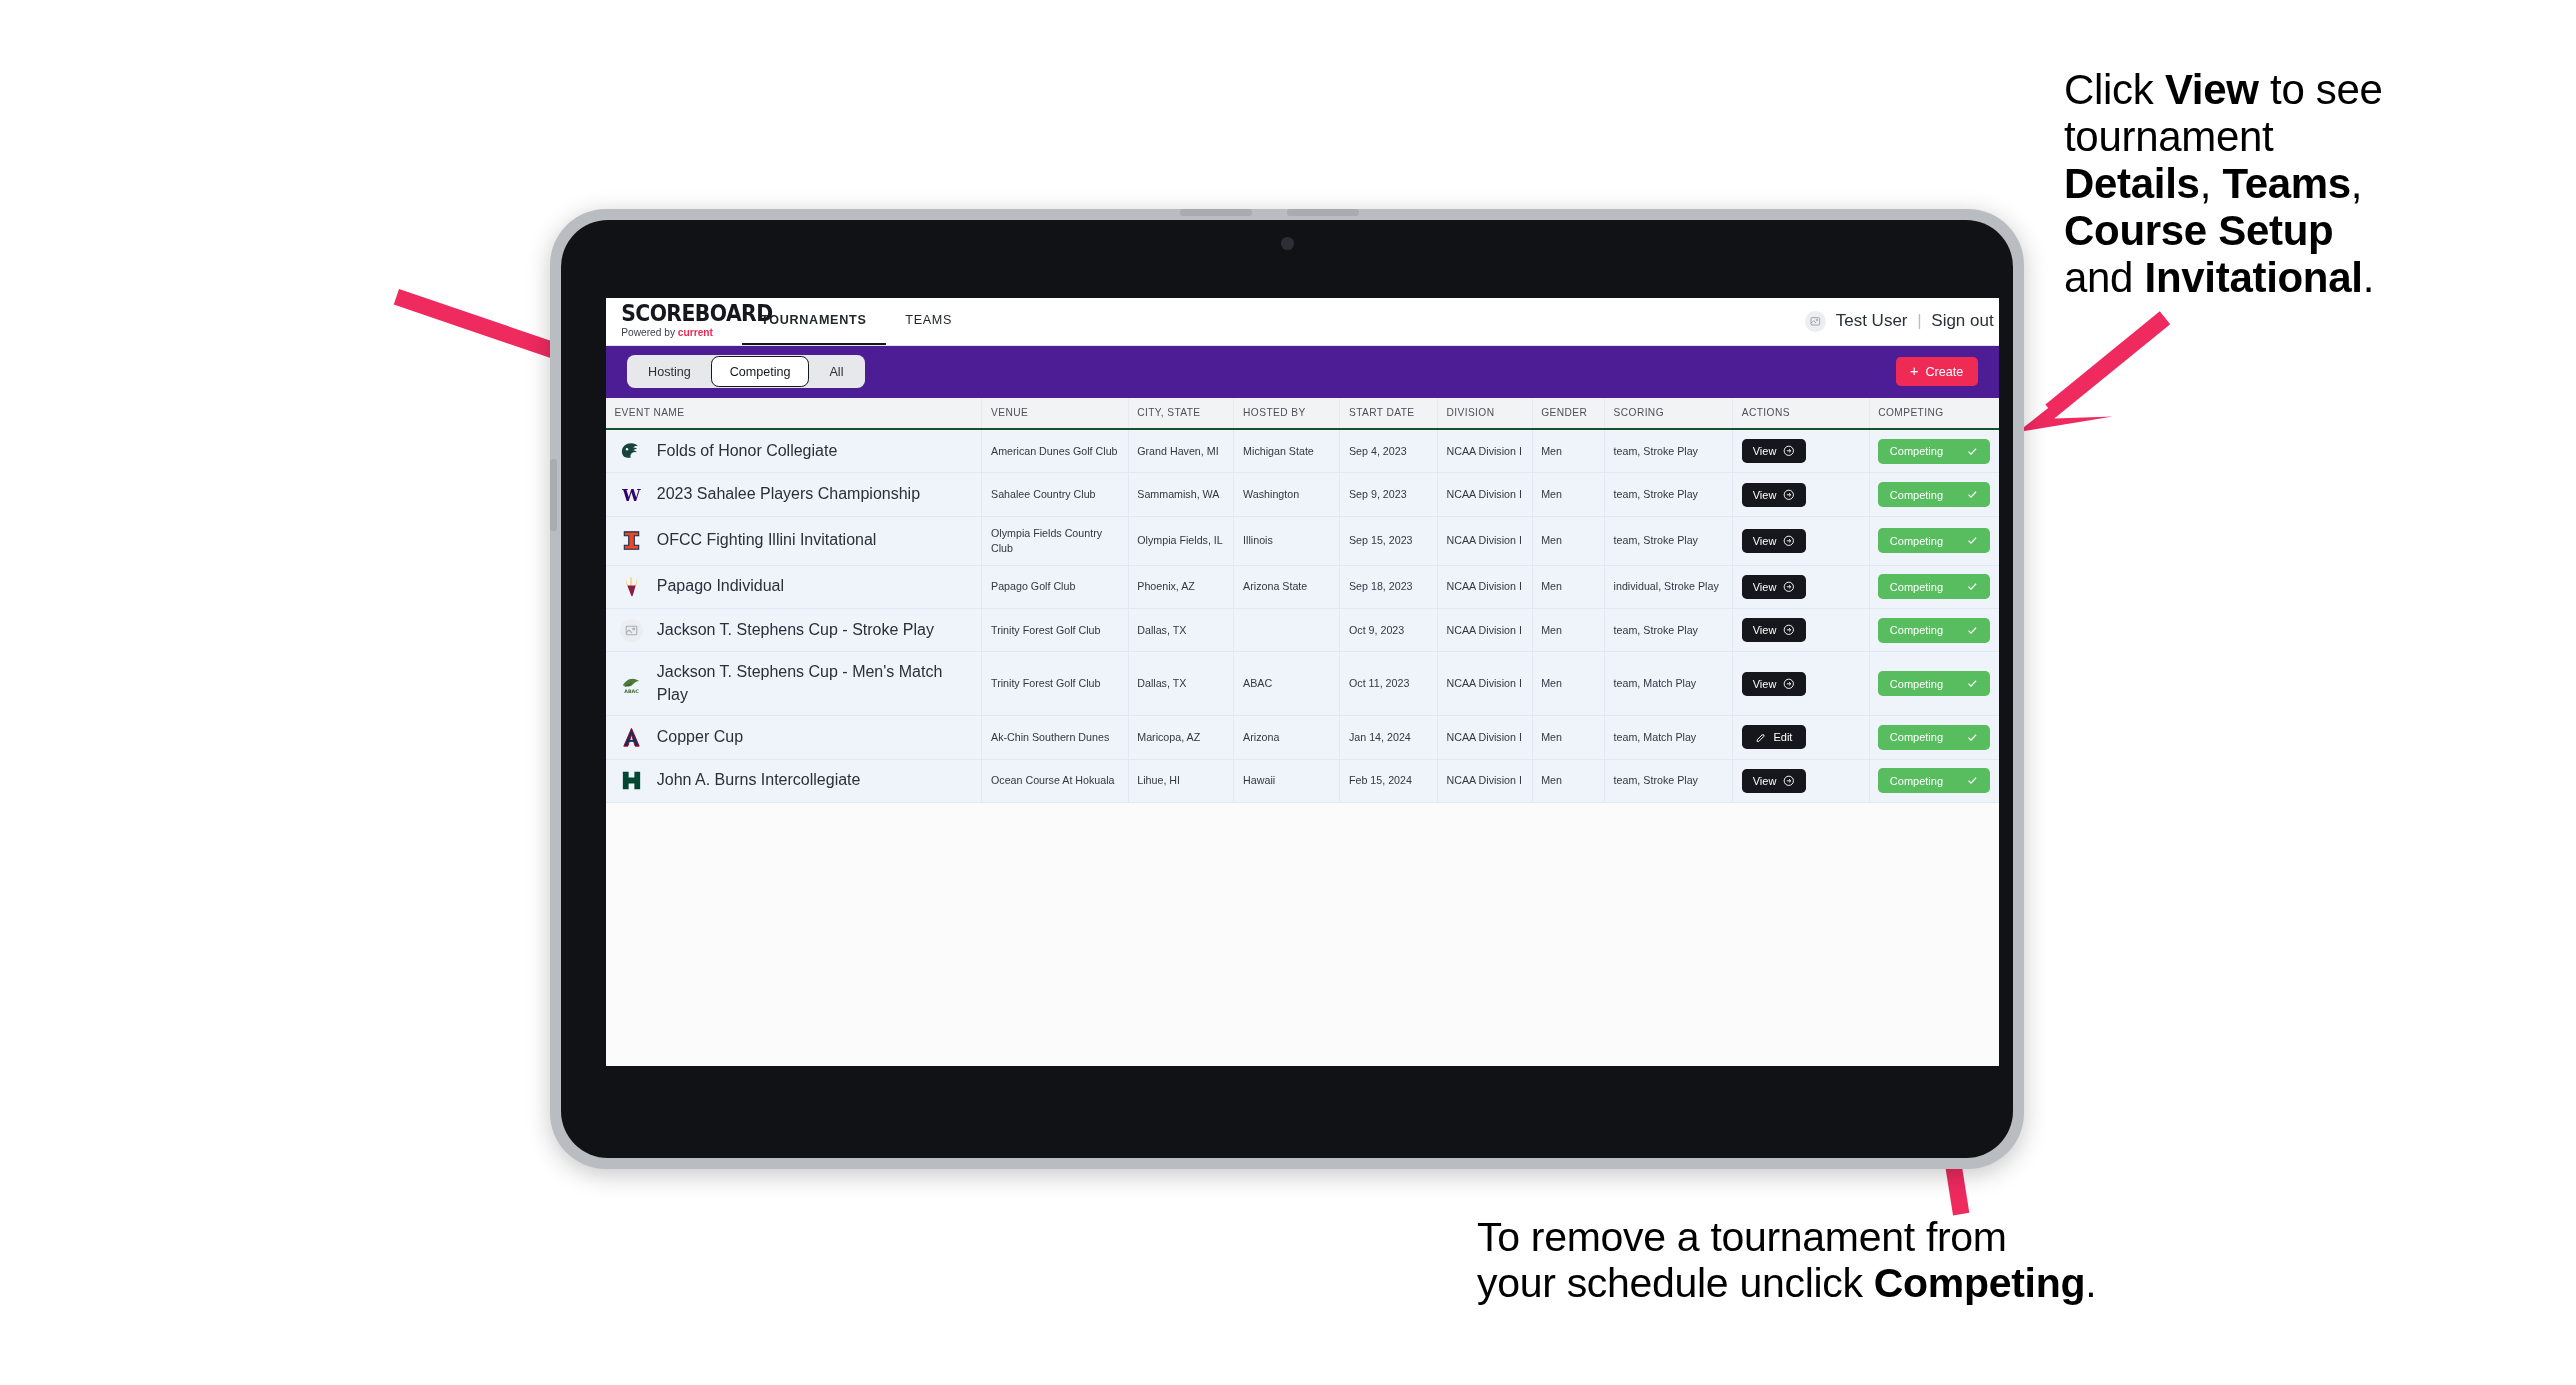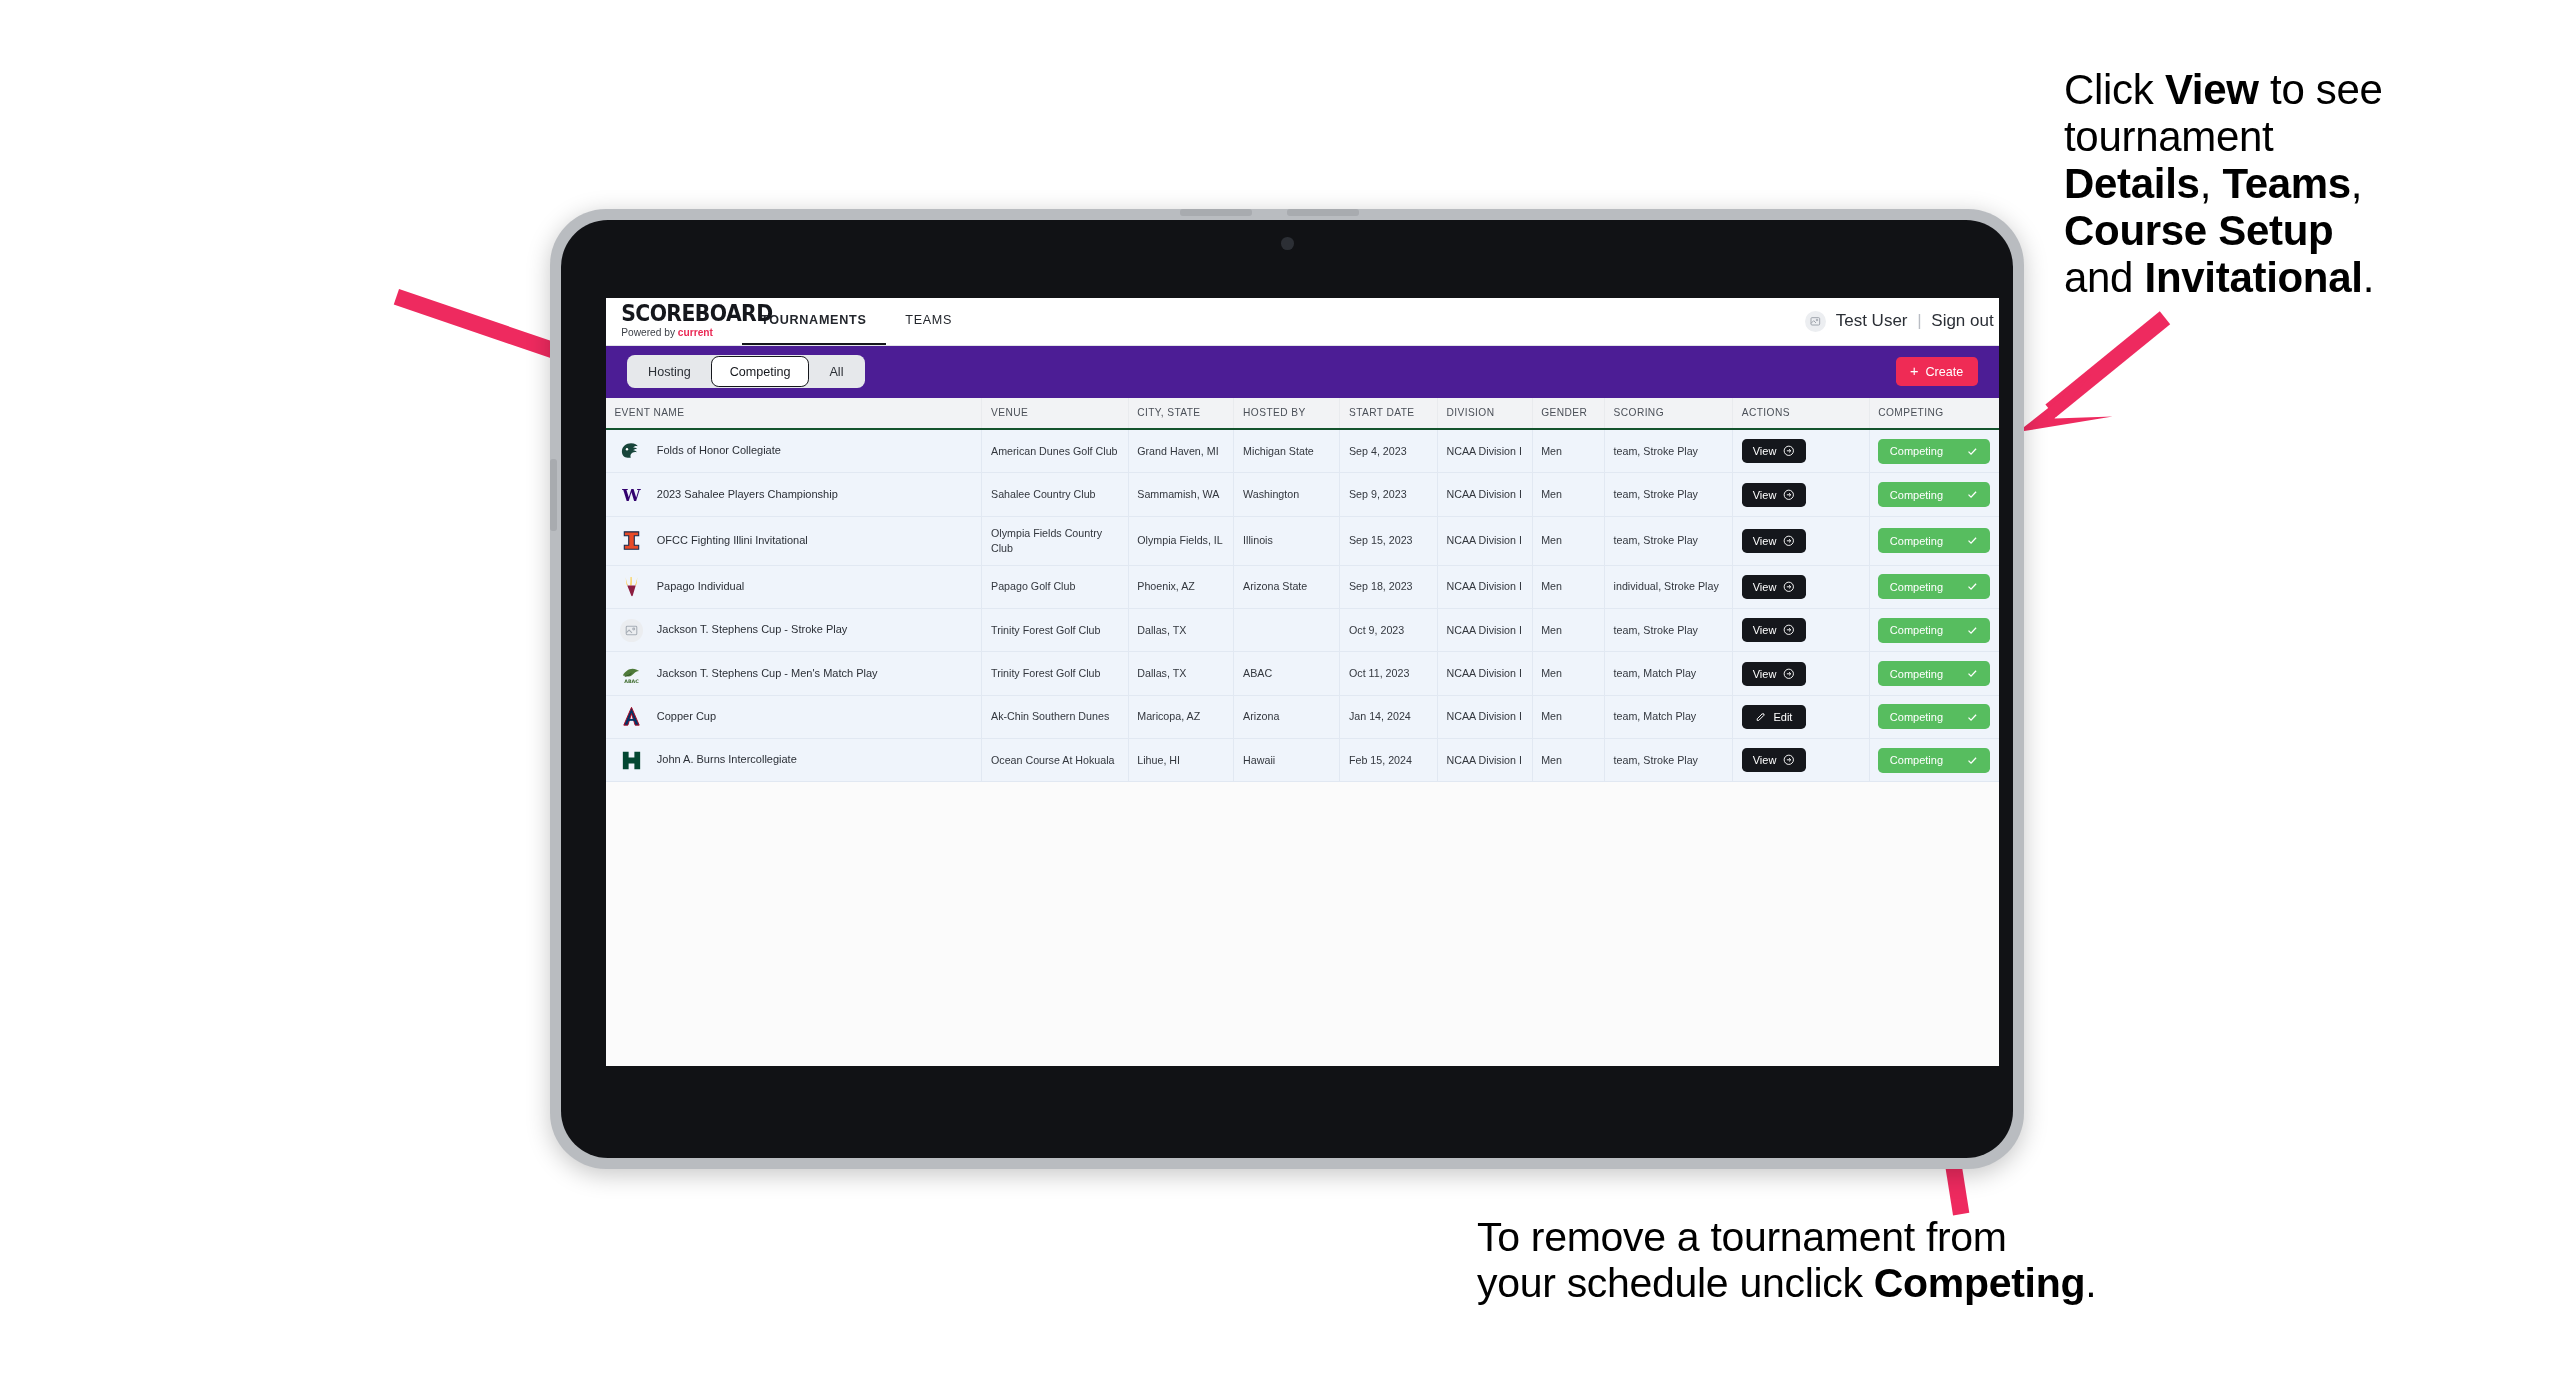--- a/index.html
+++ b/index.html
@@ -174,21 +174,21 @@
   .c-host   { width:  7.6%; }
   .c-date   { width:  7.0%; }
   .c-div    { width:  6.8%; }
   .c-gender { width:  5.2%; }
   .c-score  { width:  9.2%; }
   .c-act    { width:  9.8%; }
   .c-comp   { width:  9.3%; }
 
   .evcell { display: flex; align-items: center; gap: 12.6px; padding-left: 4.8px; }
   .logo { width: 25px; height: 25px; flex: none; display: flex; align-items: center; justify-content: center; }
-  .evname { font-size: 11px; color: #2b2f36; }
+  .evname { font-size: 16px; color: #2b2f36; }
 
   .btn-view, .btn-edit {
     background: #15171c; color: #fff;
     border: none; border-radius: 4.8px;
     height: 24px; min-width: 64px;
     padding: 0 10.7px;
     font-size: 11px; cursor: pointer;
     display: inline-flex; align-items: center;
     justify-content: center; gap: 6.8px;
     font-family: "Liberation Sans", sans-serif;

